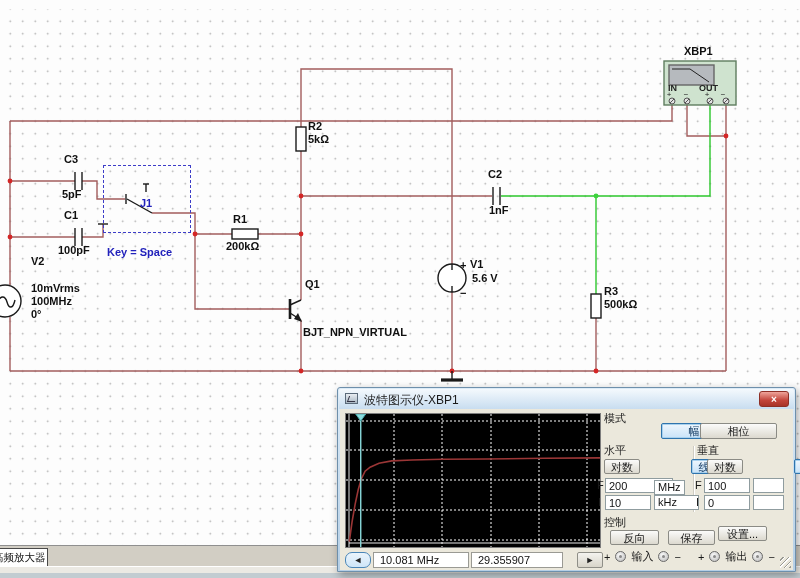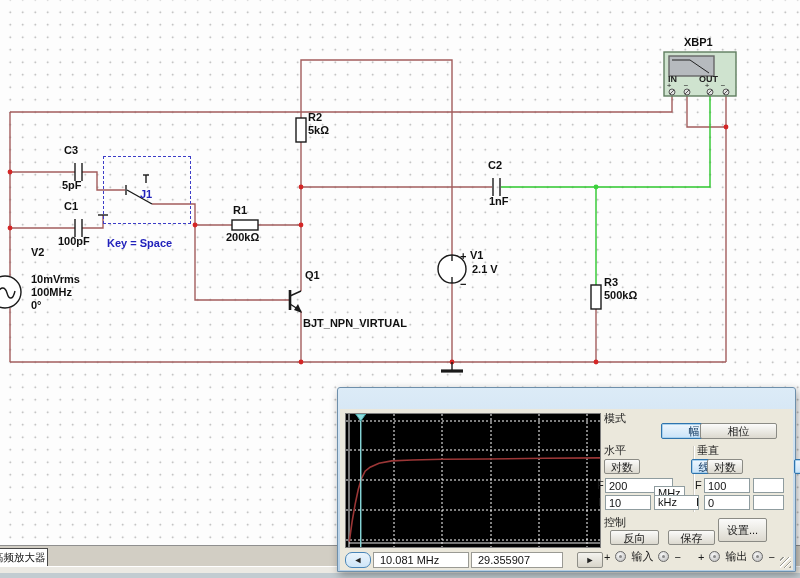--- a/index.html
+++ b/index.html
@@ -1,19 +1,19 @@
 <!DOCTYPE html>
 <html><head>
 <meta charset="utf-8">
 <style>
   html,body{margin:0;padding:0;background:#888;}
   #app{position:relative;width:800px;height:578px;overflow:hidden;
        font-family:"Liberation Sans",sans-serif;background:#fdfdfd;}
   
-  .sheet{position:absolute;left:0;top:0;width:800px;height:546px;
+  .sheet{position:absolute;left:0;top:9px;width:800px;height:546px;
     background-color:#fdfdfd;
     background-image:radial-gradient(circle,#ababab 0.7px,rgba(0,0,0,0) 1.1px);
     background-size:12.5px 12.5px;background-position:4px 6px;}
   .cir{position:absolute;left:0;top:0;}
   .lab{position:absolute;font:bold 11px "Liberation Sans",sans-serif;color:#101010;white-space:nowrap;}
   .lab.blue{color:#2222bb;margin-top:30px;}
   .selbox{position:absolute;left:103px;top:156px;width:86px;height:66px;
     border:1px dashed #3c3cc8;}
   
   .bottombar{position:absolute;left:0;top:545px;width:800px;height:33px;
@@ -204,35 +204,40 @@
     <div class="lab" style="left:233px;top:204px">R1</div>
     <div class="lab" style="left:226px;top:231px">200kΩ</div>
     <div class="lab" style="left:308px;top:111px">R2</div>
     <div class="lab" style="left:308px;top:124px">5kΩ</div>
     <div class="lab" style="left:305px;top:269px">Q1</div>
     <div class="lab" style="left:303px;top:317px">BJT_NPN_VIRTUAL</div>
     <div class="lab" style="left:488px;top:159px">C2</div>
     <div class="lab" style="left:489px;top:195px">1nF</div>
     <div class="lab" style="left:460px;top:250px">+</div>
     <div class="lab" style="left:470px;top:249px">V1</div>
-    <div class="lab" style="left:472px;top:263px">2.1 V</div>
+    <div class="lab" style="left:472px;top:263px">5.6 V</div>
     <div class="lab" style="left:460px;top:278px">−</div>
     <div class="lab" style="left:604px;top:276px">R3</div>
     <div class="lab" style="left:604px;top:289px">500kΩ</div>
   </div>
 
   <div class="bottombar">
     <div class="sheet-tab">
       <span>高频放大器</span>
     </div>
     <div class="substrip"></div>
     <div class="substrip2"></div>
   </div>
 
   <div class="bode">
+    <div class="tb">
+      <span class="tb-icon"></span>
+      <span class="tb-title">波特图示仪-XBP1</span>
+      <button class="closebtn"><span>×</span></button>
+    </div>
     <div class="client"></div>
 
     <div class="plot">
       <svg id="plot-svg" width="254" height="133" viewBox="0 0 254 133">
         <g stroke="#ffffff" stroke-width="1" stroke-dasharray="2,2">
           <line x1="48" y1="0" x2="48" y2="133"></line>
             <line x1="96" y1="0" x2="96" y2="133"></line>
           <line x1="145" y1="0" x2="145" y2="133"></line>
             <line x1="193" y1="0" x2="193" y2="133"></line>
           <line x1="241" y1="0" x2="241" y2="133"></line>
@@ -267,36 +272,36 @@
     <div class="plabel" style="left:359px;top:55px">垂直</div>
     <div class="divider"></div>
 
     <button class="pbtn" style="left:266px;top:71px;width:36px;height:15px">对数</button>
     <button class="pbtn sel" style="left:305px;top:71px;width:37px;height:15px">线性</button>
     <button class="pbtn" style="left:369px;top:71px;width:36px;height:15px">对数</button>
     <button class="pbtn sel" style="left:408px;top:71px;width:37px;height:15px">线性</button>
 
     <div class="plabel" style="left:259px;top:91px">F</div>
     <input class="pfield" style="left: 267px; top: 90px; width: 68px; height: 15px;" value="200">
-    <div class="pfield" style="left:316px;top:98px;width:31px;height:15px;line-height:13px">MHz</div>
+    <div class="pfield" style="left:316px;top:92px;width:31px;height:15px;line-height:13px">MHz</div>
     <div class="plabel" style="left:260px;top:108px">I</div>
     <input class="pfield" style="left: 267px; top: 107px; width: 46px; height: 15px;" value="10">
     <div class="pfield" style="left:316px;top:107px;width:45px;height:15px;line-height:13px">kHz</div>
 
     <div class="plabel" style="left:357px;top:91px">F</div>
     <input class="pfield" style="left: 366px; top: 90px; width: 46px; height: 15px;" value="100">
     <div class="pfield" style="left:415px;top:90px;width:31px;height:15px;line-height:13px"></div>
     <div class="plabel" style="left:358px;top:108px">I</div>
     <input class="pfield" style="left: 366px; top: 107px; width: 46px; height: 15px;" value="0">
     <div class="pfield" style="left:415px;top:107px;width:31px;height:15px;line-height:13px"></div>
 
     <div class="plabel" style="left:266px;top:127px">控制</div>
     <button class="pbtn" style="left:272px;top:142px;width:49px;height:15px">反向</button>
     <button class="pbtn" style="left:330px;top:142px;width:47px;height:15px">保存</button>
-    <button class="pbtn" style="left:380px;top:130px;width:49px;height:24px">设置...</button>
+    <button class="pbtn" style="left:380px;top:138px;width:49px;height:15px">设置...</button>
 
     <div class="termgroup" style="left:266px;top:161px">
       <span>+</span>
       <span class="term"></span>
       <span>输入</span>
       <span class="term"></span>
       <span>−</span>
     </div>
     <div class="termgroup" style="left:360px;top:161px">
       <span>+</span>

